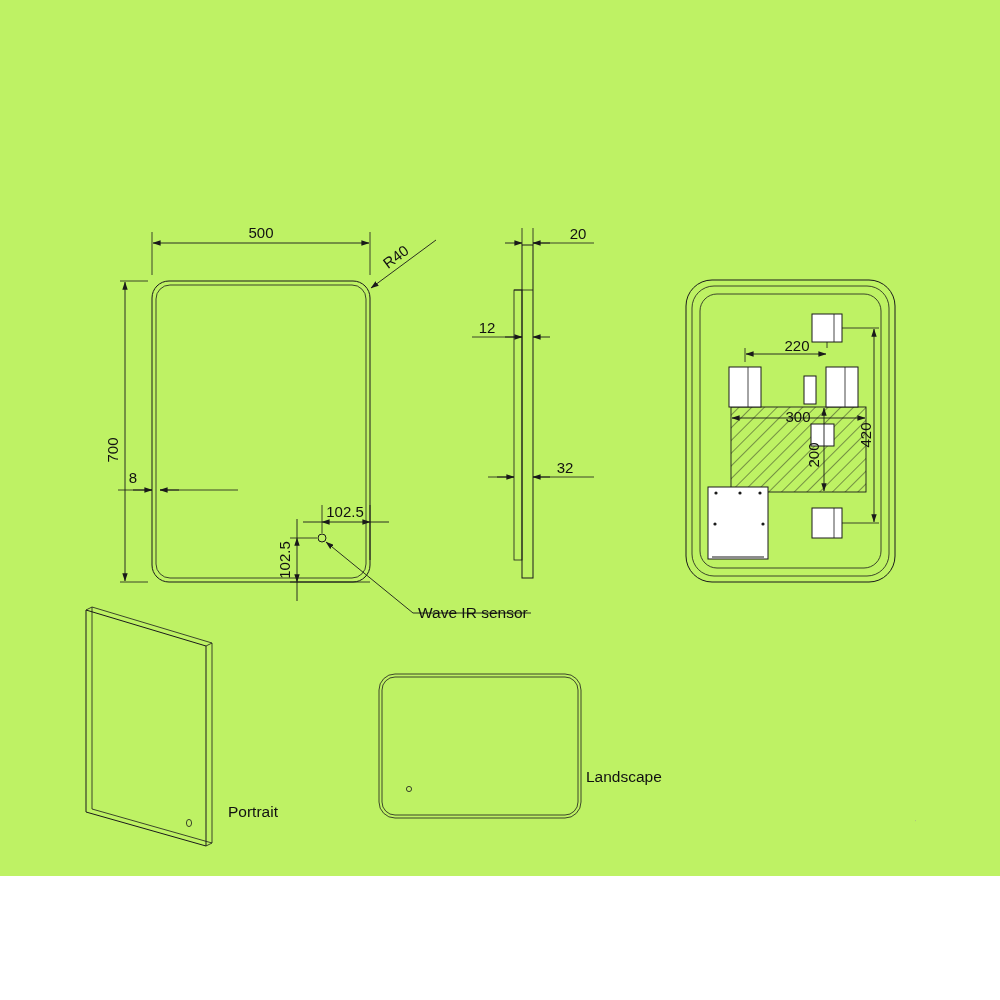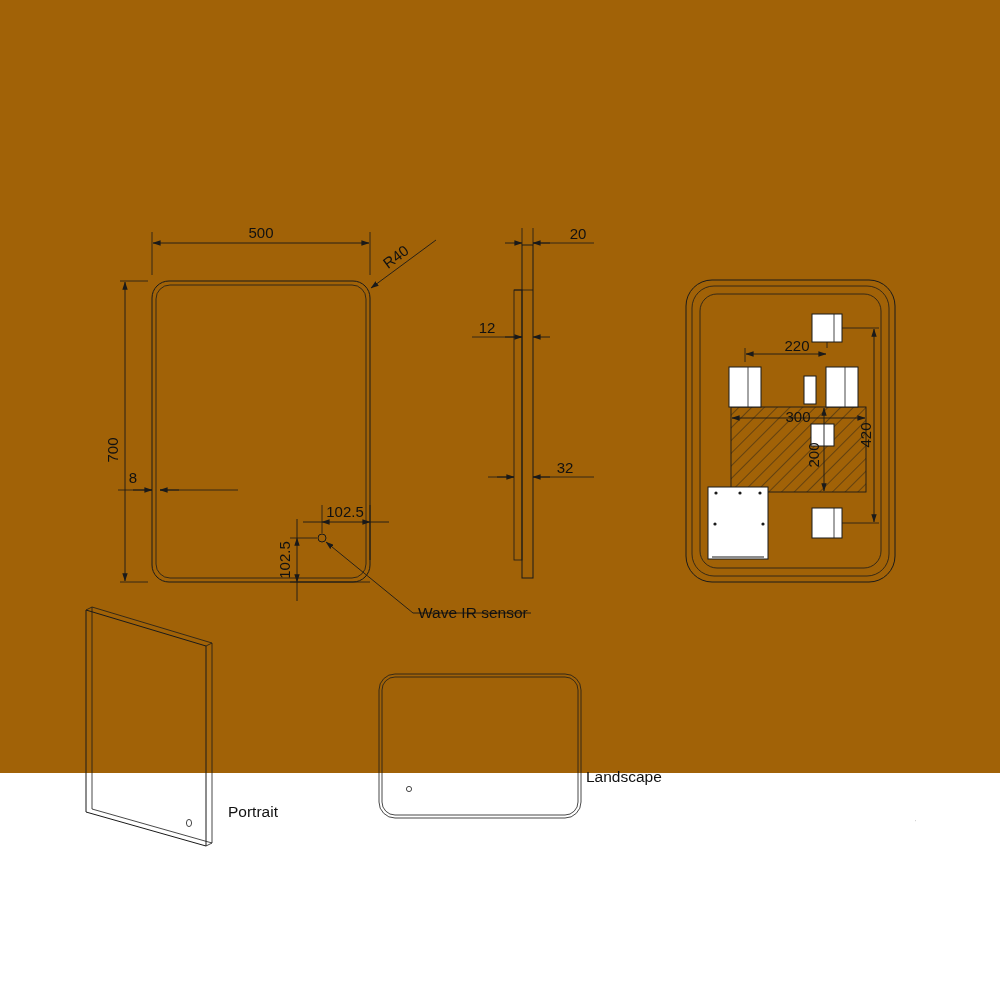--- a/index.html
+++ b/index.html
@@ -1,19 +1,19 @@
 <!DOCTYPE html>
 <html><head>
 <meta charset="utf-8">
 <title>Mirror Technical Drawing</title>
 <style>
   html,body{margin:0;padding:0;background:#ffffff;}
   body{width:1000px;height:1000px;overflow:hidden;
        font-family:"Liberation Sans","DejaVu Sans",sans-serif;}
-  #sheet{position:relative;width:1000px;height:773px;background:#a16207;}
+  #sheet{position:relative;width:1000px;height:876px;background:#bef264;}
   svg#drawing{position:absolute;left:0;top:0;width:1000px;height:1000px;display:block;}
   .ln{stroke:#1a1a1a;fill:none;stroke-width:1;}
   .thin{stroke:#1a1a1a;fill:none;stroke-width:0.8;}
   .ext{stroke:#1a1a1a;fill:none;stroke-width:0.8;}
   .dimline{stroke:#1a1a1a;fill:none;stroke-width:0.9;}
   .leader{stroke:#1a1a1a;fill:none;stroke-width:0.9;}
   .solidfill{fill:#ffffff;stroke:#1a1a1a;stroke-width:1;}
   .arrowhead{fill:#1a1a1a;stroke:none;}
   .dot{fill:#1a1a1a;stroke:none;}
   .dimtxt{font-family:"Liberation Sans","DejaVu Sans",sans-serif;

